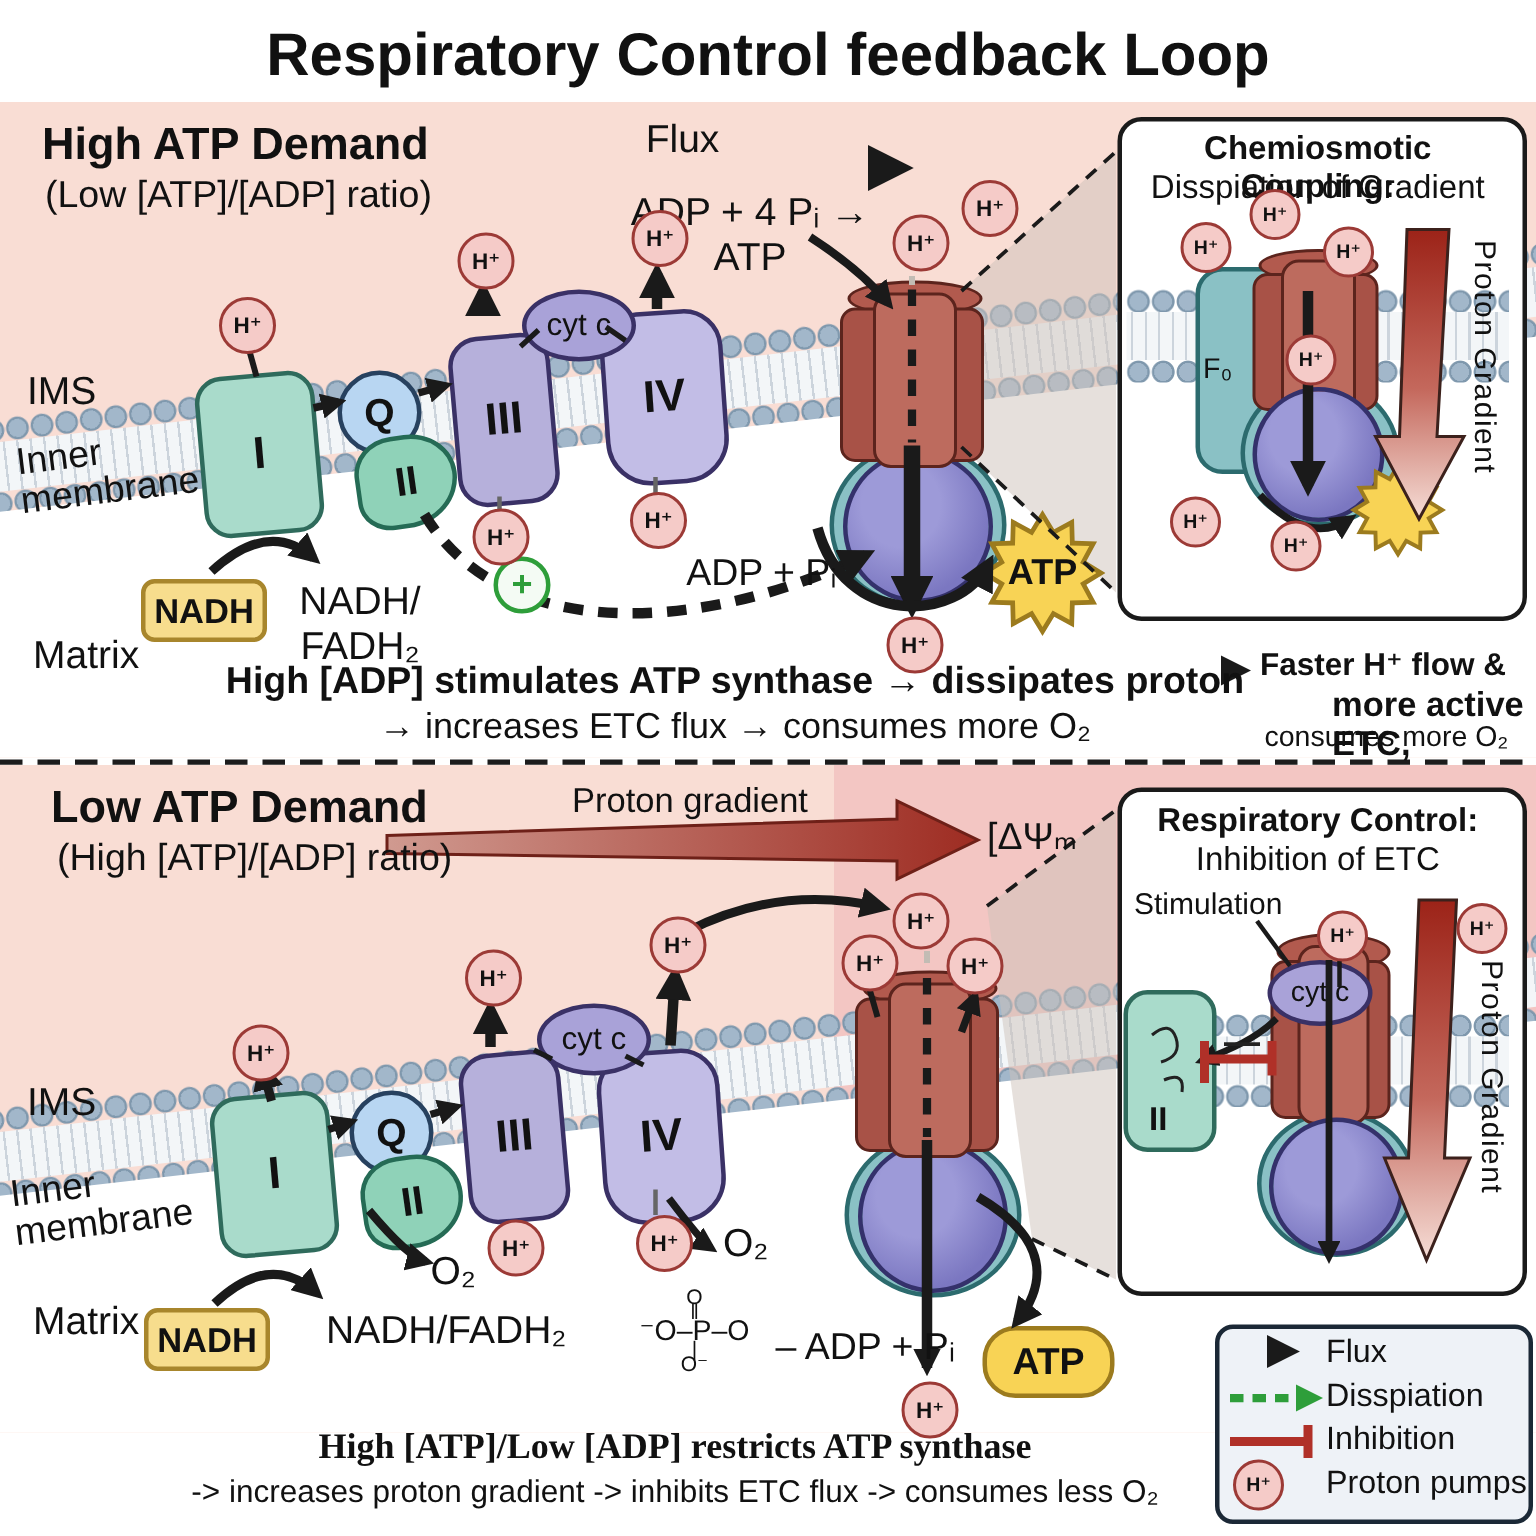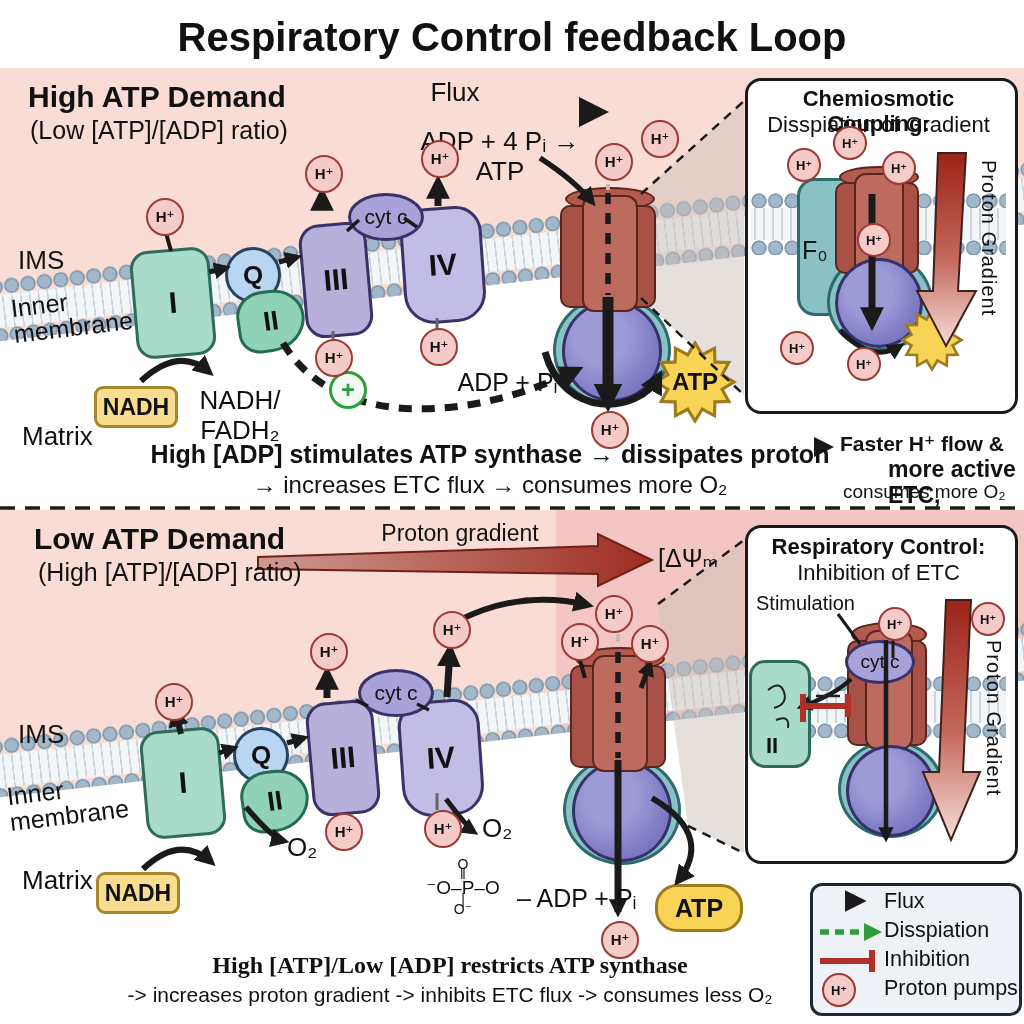--- a/index.html
+++ b/index.html
@@ -161,21 +161,21 @@
 
   <div class="inset" style="left:745px;top:78px;width:267px;height:330px;"></div>
   <div class="t b ctr" style="left:750px;top:86px;width:257px;font-size:22px;">Chemiosmotic Coupling:</div>
   <div class="t ctr" style="left:750px;top:112px;width:257px;font-size:22px;">Disspiation of Gradient</div>
   <div class="mem insetmem" style="left:751px;top:193px;width:255px;">
     <div class="heads" style="height:15px;"></div>
     <div class="tails" style="height:32px;"></div>
     <div class="heads" style="height:15px;"></div>
   </div>
   <div class="statorArm insetshape" style="left:797px;top:178px;width:58px;height:132px;"></div>
-  <div class="t" style="left:802px;top:236px;font-size:25px;">F₀</div>
+  <div class="t" style="left:802px;top:236px;font-size:19px;">F₀</div>
   <div class="stator insetshape" style="left:827px;top:253px;width:100px;height:92px;z-index:45;"></div>
   <div class="fo insetshape" style="left:835px;top:173px;width:84px;height:100px;z-index:46;">
     <div class="cap"></div>
       <div class="lobeL"></div>
       <div class="lobeR"></div>
       <div class="lobeC"></div>
   </div>
   <div class="f1 insetshape" style="left:835px;top:258px;width:82px;height:84px;z-index:46;"></div>
   <div class="star-o" style="left:900px;top:308px;width:64px;height:64px;z-index:47;"></div>
   <div class="star-i" style="left:905px;top:313px;width:54px;height:54px;z-index:47;"></div>
@@ -241,20 +241,21 @@
     <div class="cap"></div>
       <div class="lobeL"></div>
       <div class="lobeR"></div>
       <div class="lobeC"></div>
   </div>
   <div class="f1" style="left:572px;top:760px;width:94px;height:96px;"></div>
 
   <div class="nadh" style="left:96px;top:872px;width:78px;height:36px;">
       <span>NADH</span>
     </div>
+  <div class="t ctr" style="left:190px;top:872px;width:215px;font-size:26px;">NADH/FADH₂</div>
   <div class="t" style="left:287px;top:833px;font-size:26px;">O₂</div>
   <div class="t" style="left:482px;top:814px;font-size:26px;">O₂</div>
 
   <div class="t chem" style="left:425px;top:860px;width:76px;">
     <div class="small">O</div>
     <div class="small">‖</div>
     <div>⁻O–P–O</div>
     <div class="small">|</div>
     <div class="small">O⁻</div>
   </div>

